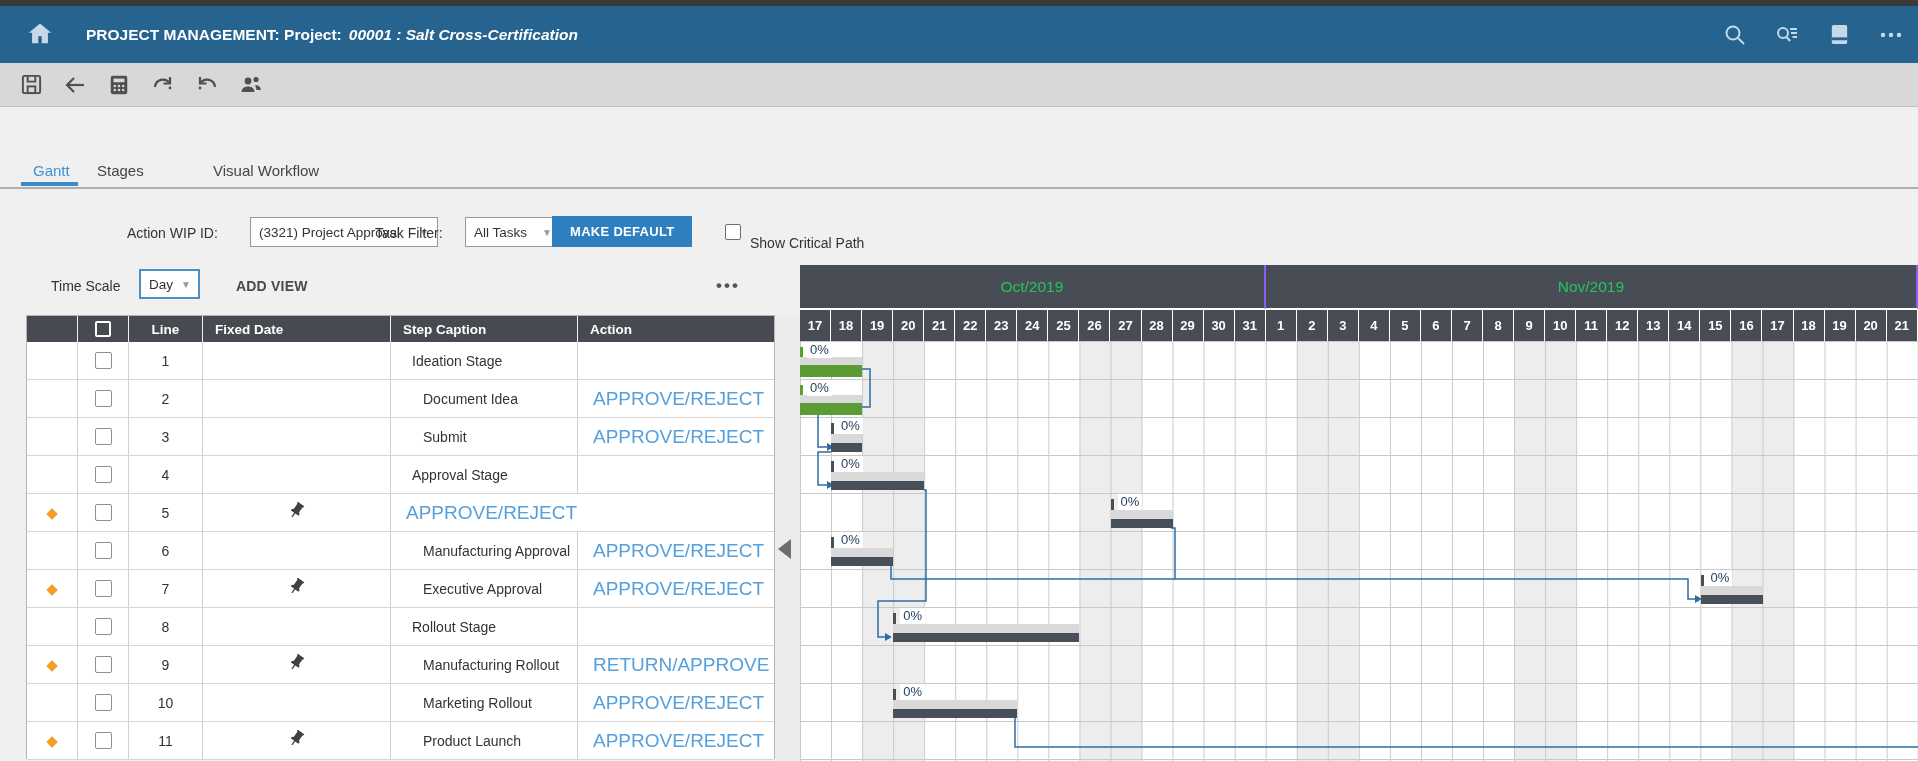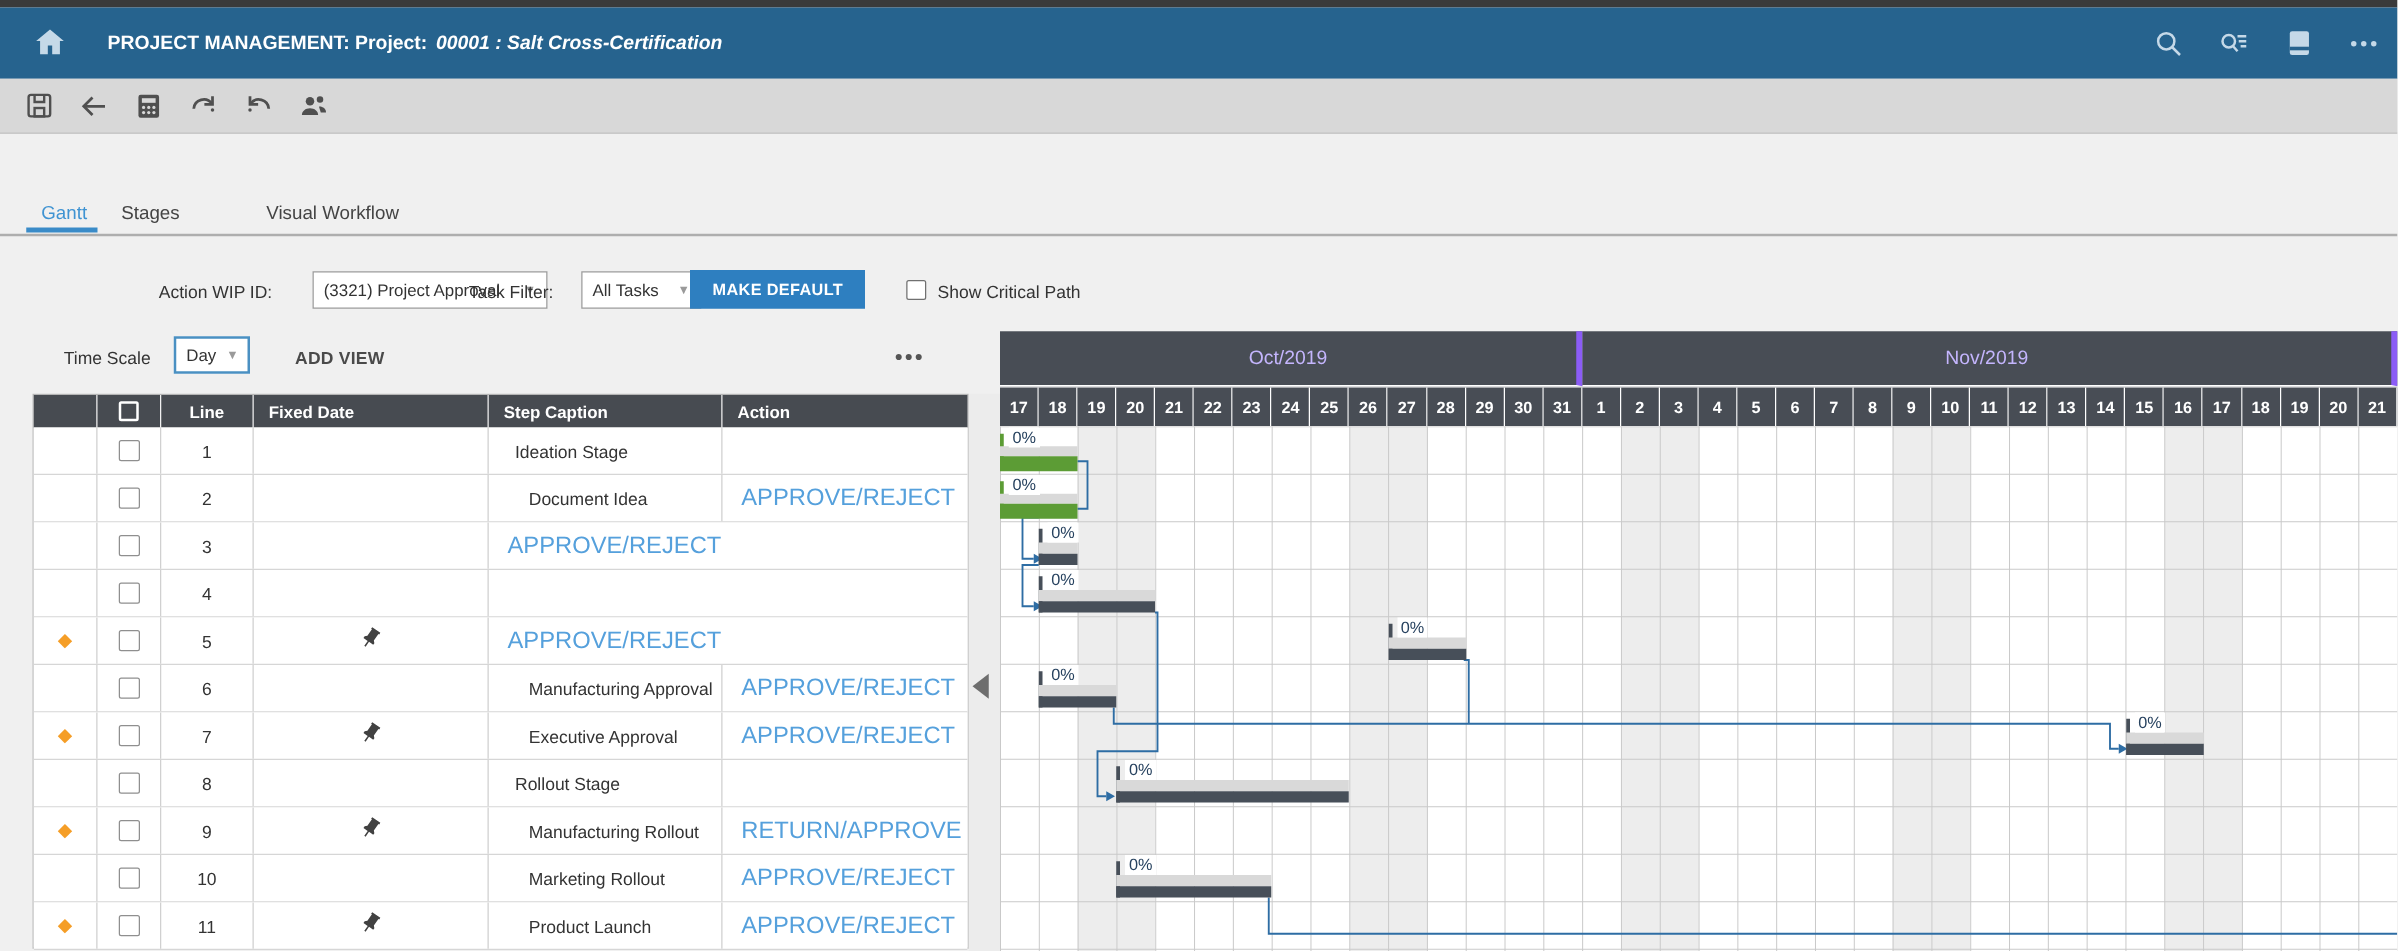--- a/index.html
+++ b/index.html
@@ -58,21 +58,21 @@
   .alink{font-size:19px;color:var(--link);cursor:pointer;white-space:nowrap;padding-left:15px;}
   .linenum{font-size:14px;color:#333;}
 
   
   .splitter{position:absolute;left:775px;top:315px;width:25px;height:446px;background:#ececec;}
   .collapse-arrow{position:absolute;left:3px;top:224px;width:0;height:0;border-top:10px solid transparent;border-bottom:10px solid transparent;border-right:13px solid #6e6e6e;cursor:pointer;}
 
   
   .gantt{position:absolute;left:800px;top:265px;width:1118px;height:496px;background:#fff;}
   .g-months{position:absolute;left:0;top:0;width:100%;height:44px;display:flex;}
-  .g-month{height:100%;background:#484d55;color:#c4b5fd;font-size:15.5px;display:flex;align-items:center;justify-content:center;border-right:5px solid #8b5cf6;border-bottom:1px solid #fff;}
+  .g-month{height:100%;background:#484d55;color:#22c55e;font-size:15.5px;display:flex;align-items:center;justify-content:center;border-right:2px solid #8b5cf6;border-bottom:1px solid #fff;}
   .g-days{position:absolute;left:0;top:45px;width:100%;height:31px;display:flex;}
   .g-day{height:100%;background:#484d55;color:#fff;font-size:13px;font-weight:700;display:flex;align-items:center;justify-content:center;border-right:1px solid #fff;}
   .g-body{position:absolute;left:0;top:76px;width:100%;height:420px;background:#fff;overflow:hidden;}
   .weekend{position:absolute;top:0;height:100%;background:var(--weekend);}
   .grid-layer{position:absolute;left:0;top:0;width:100%;height:100%;
     background-image:linear-gradient(to right,var(--grid) 1px,transparent 1px),linear-gradient(to bottom,var(--grid) 1px,transparent 1px);
     background-size:calc(100%/36) 100%,100% 38px;}
   .bars-layer{position:absolute;left:0;top:0;width:100%;height:100%;}
   .gbar{position:absolute;cursor:pointer;}
   .gbar .tick{position:absolute;left:0;top:6px;width:3px;height:29px;}
@@ -197,21 +197,21 @@
     <span>(3321) Project Approval</span>
     <span class="chev">▼</span>
   </div>
   <div class="ctl-label" style="left:375px;top:225px">Task Filter:</div>
   <div class="select" style="left:465px;top:217px;width:96px">
     <span>All Tasks</span>
     <span class="chev">▼</span>
   </div>
   <button class="btn-primary" style="left:552px;top:216px">MAKE DEFAULT</button>
   <div class="checkbox" style="left:725px;top:224px"></div>
-  <div class="ctl-label" style="left:750px;top:225px">Show Critical Path</div>
+  <div class="ctl-label" style="left:750px;top:235px">Show Critical Path</div>
 
   <div class="ctl-label" style="left:51px;top:278px">Time Scale</div>
   <div class="select focused" style="left:139px;top:269px;width:61px">
     <span>Day</span>
     <span class="chev">▼</span>
   </div>
   <div class="addview" style="left:236px;top:278px">ADD VIEW</div>
   <div class="menu-dots" style="left:716px;top:276px">•••</div>
 
   <div class="grid-table">
@@ -258,33 +258,39 @@
         </div>
         <div class="trow" style="top: 76px;">
           <div class="td center" style="width:51px"></div>
           <div class="td center" style="width:51px">
             <div class="cbx"></div>
           </div>
           <div class="td center" style="width:74px">
             <span class="linenum">3</span>
           </div>
           <div class="td center" style="width:188px"></div>
+          <div class="td" style="width:187px;padding-left:32px">
+            <span class="caption">Submit</span>
+          </div>
           <div class="td" style="width:196px;border-right:none">
             <span class="alink">APPROVE/REJECT</span>
           </div>
         </div>
         <div class="trow" style="top: 114px;">
           <div class="td center" style="width:51px"></div>
           <div class="td center" style="width:51px">
             <div class="cbx"></div>
           </div>
           <div class="td center" style="width:74px">
             <span class="linenum">4</span>
           </div>
           <div class="td center" style="width:188px"></div>
+          <div class="td" style="width:187px;padding-left:21px">
+            <span class="caption">Approval Stage</span>
+          </div>
           <div class="td" style="width:196px;border-right:none"></div>
         </div>
         <div class="trow" style="top: 152px;">
           <div class="td center" style="width:51px">
             <span class="diam">◆</span>
           </div>
           <div class="td center" style="width:51px">
             <div class="cbx"></div>
           </div>
           <div class="td center" style="width:74px">

